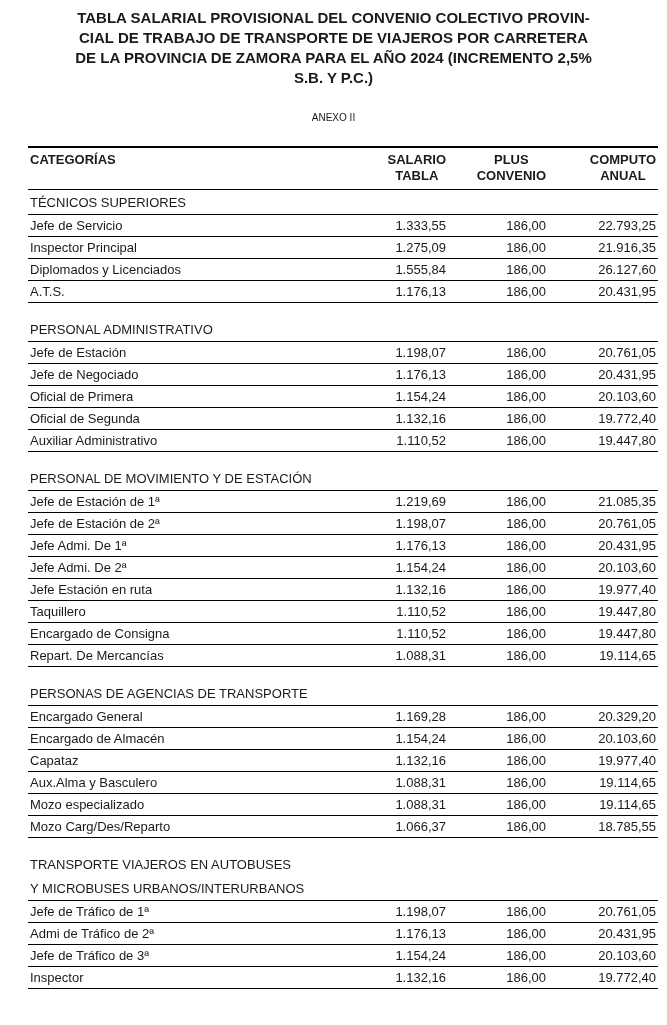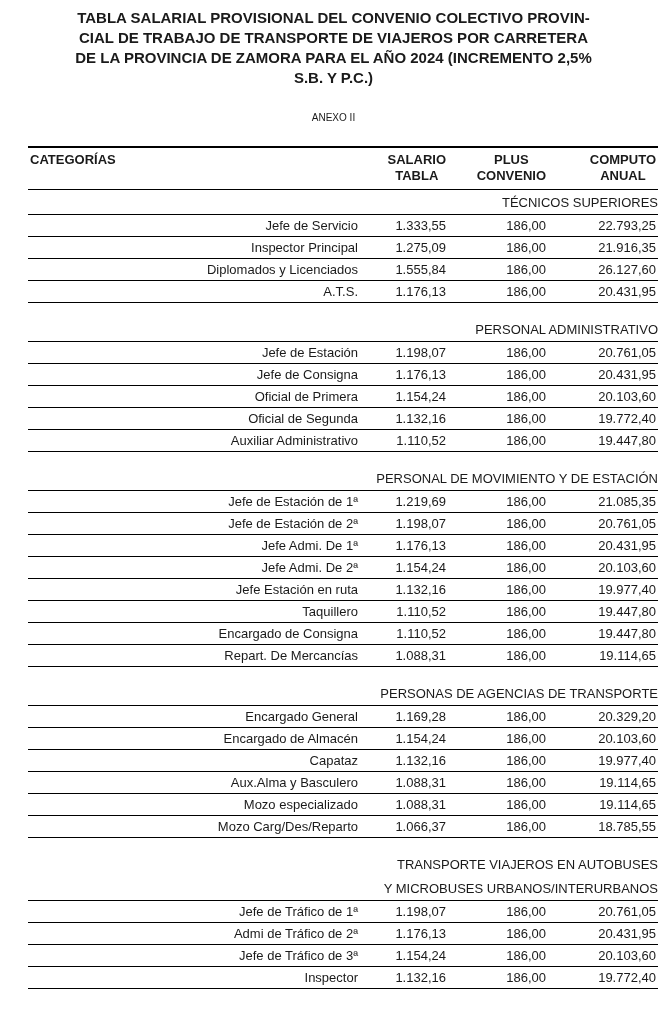--- a/index.html
+++ b/index.html
@@ -51,21 +51,21 @@
   .hdr { display: inline-block; text-align: center; }
   .hdr div { line-height: 16px; }
 
   tbody td {
     font-size: 13px;
     height: 21px;
     vertical-align: middle;
     padding: 0;
     line-height: 15px;
   }
-  tbody td.cat { text-align: right; padding-left: 2px; }
+  tbody td.cat { text-align: left; padding-left: 2px; }
   tbody td.num { text-align: right; padding-right: 2px; }
   tr.ruled td { border-bottom: 1px solid #000; }
   tr.sect td { height: 20px; vertical-align: bottom; padding-bottom: 4px; }
   tr.spacer td { height: 14px; border: none; }
 </style>
 </head>
 <body>
 
 <div class="doc-title">
   <div>TABLA SALARIAL PROVISIONAL DEL CONVENIO COLECTIVO PROVIN-</div>
@@ -140,21 +140,21 @@
       <tr class="sect ruled">
         <td colspan="4" class="cat">PERSONAL ADMINISTRATIVO</td>
       </tr>
       <tr class="row ruled">
         <td class="cat">Jefe de Estación</td>
         <td class="num">1.198,07</td>
         <td class="num">186,00</td>
         <td class="num">20.761,05</td>
       </tr>
       <tr class="row ruled">
-        <td class="cat">Jefe de Consigna</td>
+        <td class="cat">Jefe de Negociado</td>
         <td class="num">1.176,13</td>
         <td class="num">186,00</td>
         <td class="num">20.431,95</td>
       </tr>
       <tr class="row ruled">
         <td class="cat">Oficial de Primera</td>
         <td class="num">1.154,24</td>
         <td class="num">186,00</td>
         <td class="num">20.103,60</td>
       </tr>

